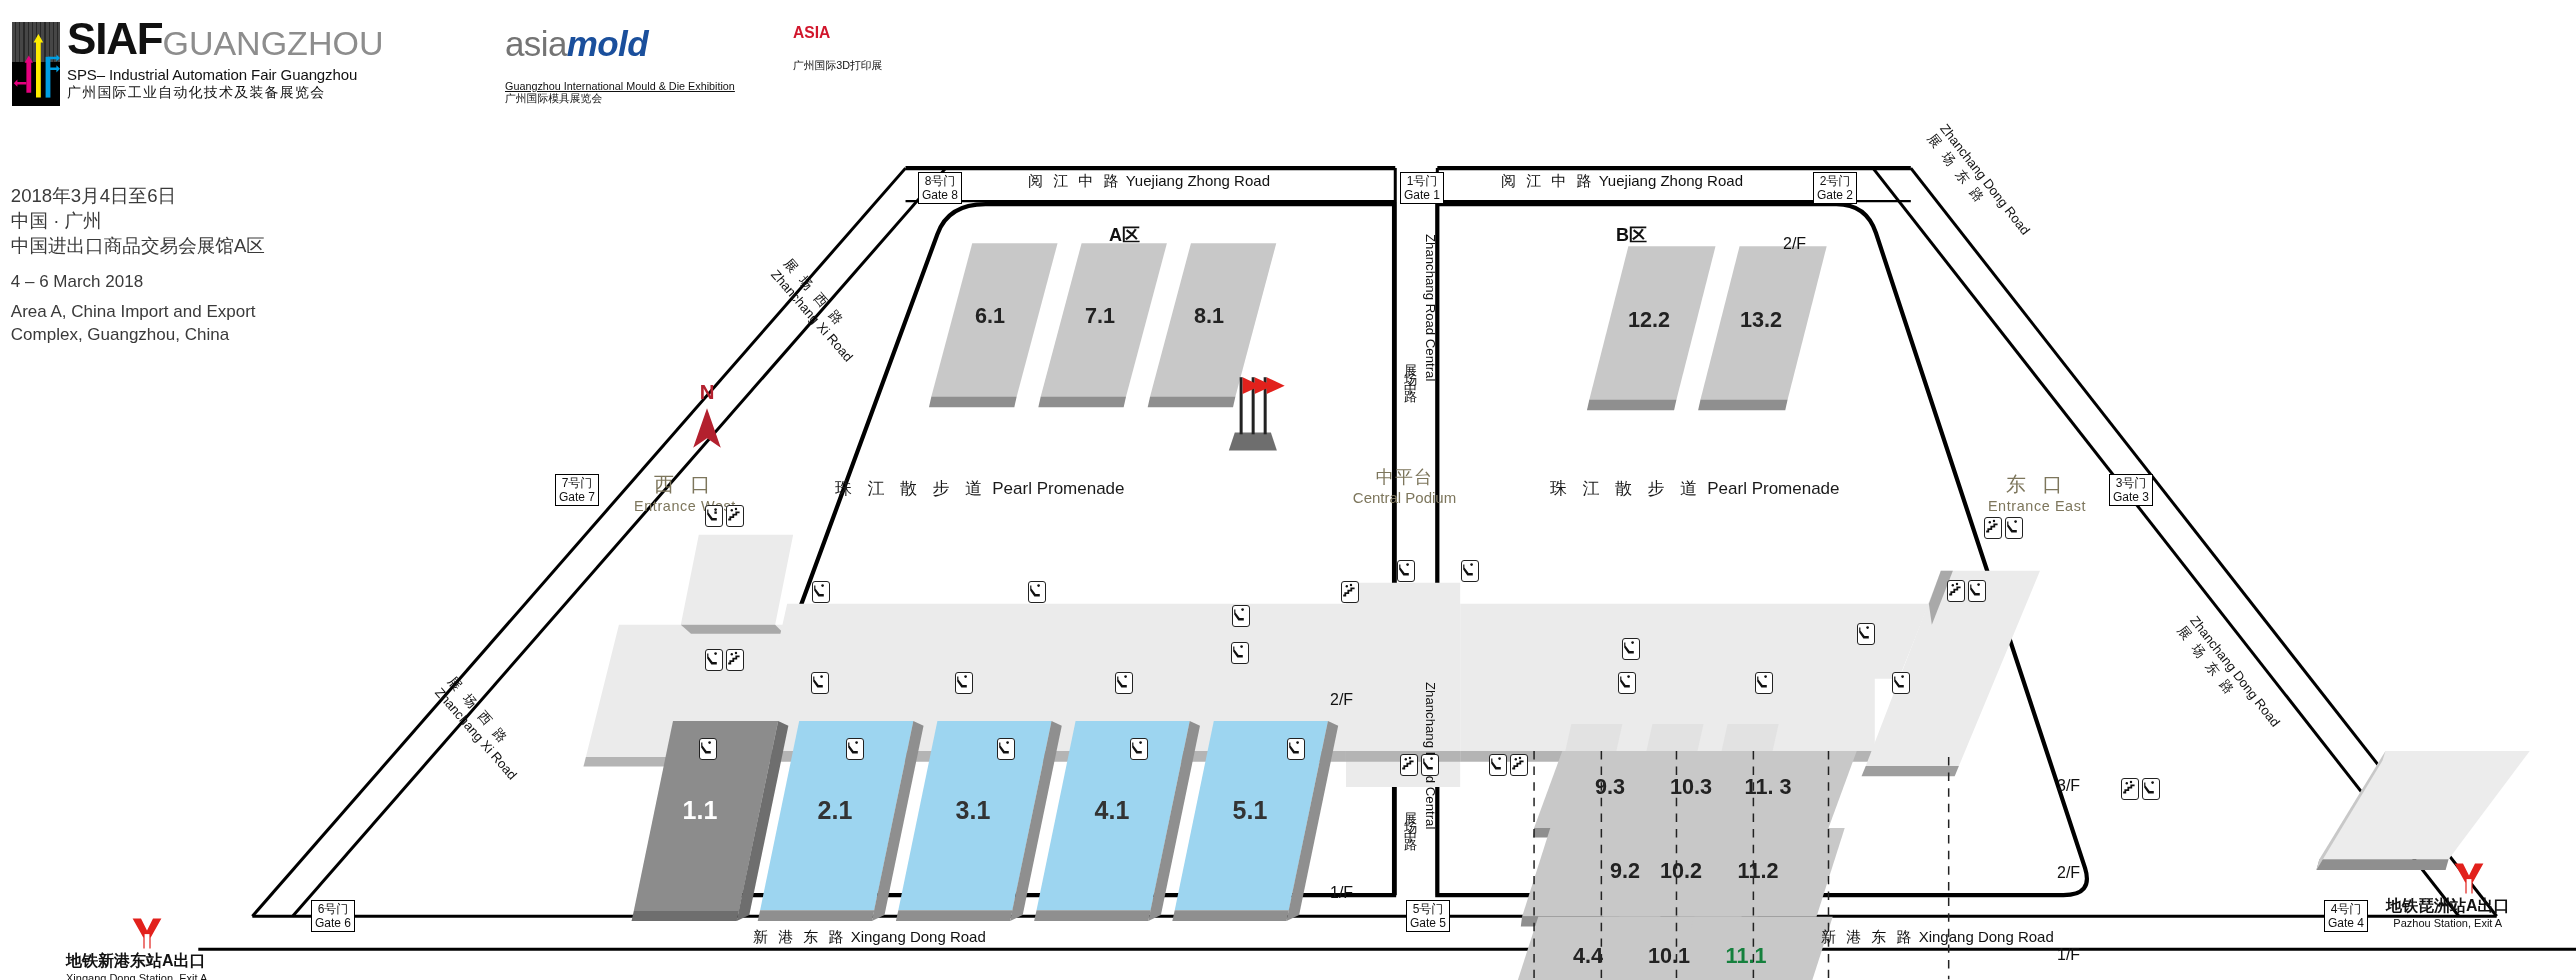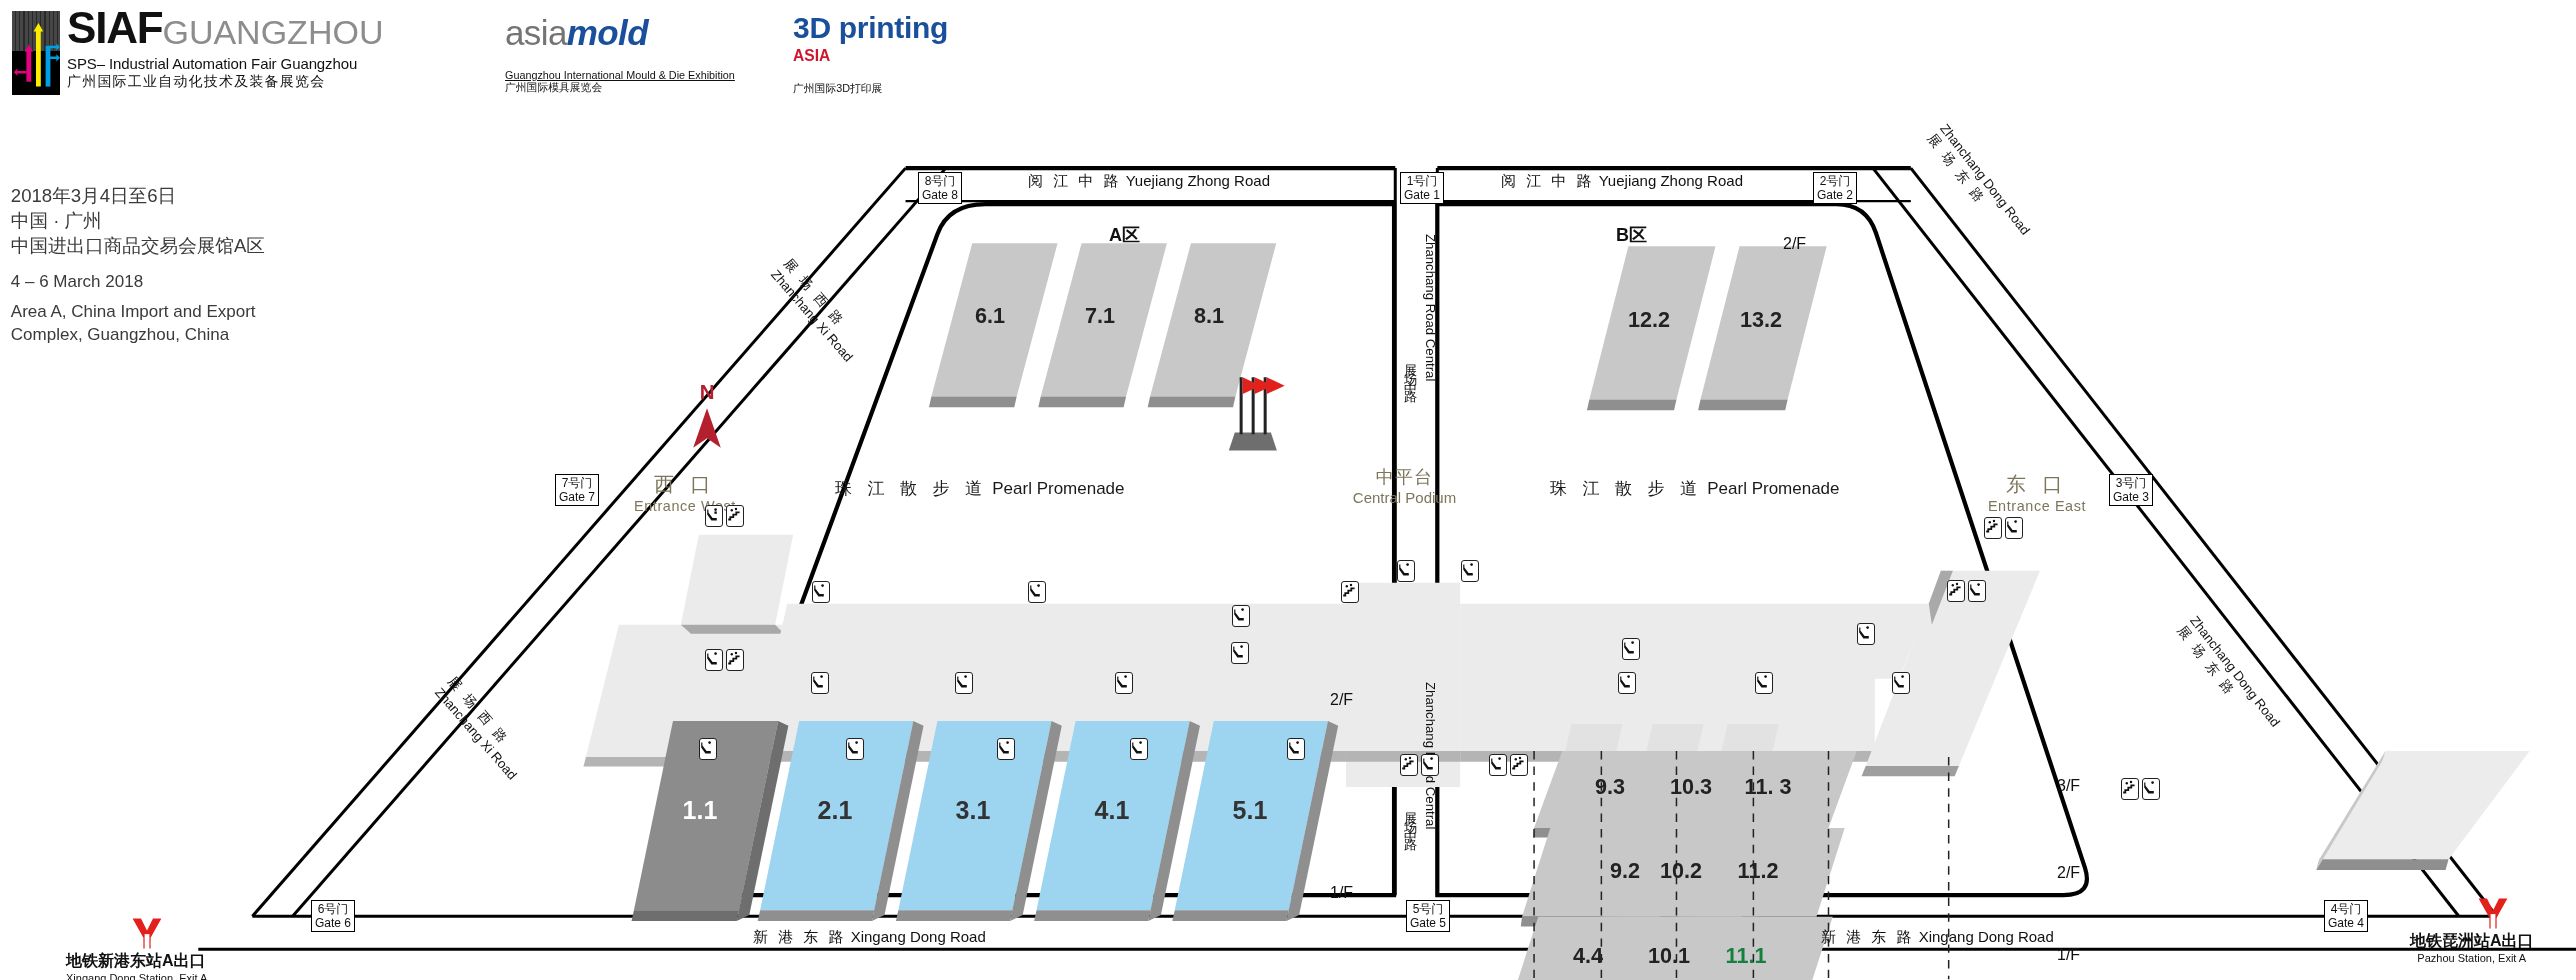--- a/index.html
+++ b/index.html
@@ -4,21 +4,21 @@
 <title>SIAF Guangzhou 2018 Venue Map</title>
 <style>
   html,body{margin:0;padding:0;background:#ffffff;}
   body{
     width:2576px;height:980px;position:relative;overflow:hidden;
     font-family:"Liberation Sans","DejaVu Sans",sans-serif;
     color:#111;
   }
   .abs{position:absolute;}
   
-  #header{left:0;top:0;width:2454px;height:150px;}
+  #header{left:0;top:11px;width:2454px;height:150px;}
   #siaf-logo-block{left:12px;top:10.8px;width:475px;height:120px;}
   #siaf-mark{position:absolute;left:0;top:0;width:48px;height:84px;background:#000;overflow:hidden;}
   .grid-tex{position:absolute;left:0;top:0;width:48px;height:40px;
     background-image:
       repeating-linear-gradient(to right,#4a4a4a 0,#4a4a4a 3px,#2b2b2b 3px,#2b2b2b 4.2px),
       repeating-linear-gradient(to bottom,#555 0,#555 4.2px,#2b2b2b 4.2px,#2b2b2b 5.4px);
     opacity:.95;}
   #siaf-wordmark{position:absolute;left:55px;top:-4.8px;}
   .siaf-big{font-weight:bold;font-size:44px;letter-spacing:-1.2px;line-height:44px;display:inline-block;vertical-align:bottom;}
   .siaf-gz{font-size:34px;color:#8d8d8d;letter-spacing:0px;display:inline-block;vertical-align:bottom;line-height:36px;}
@@ -92,21 +92,20 @@
 
   <div id="asiamold-block" class="abs">
     <div>
       <span class="am-asia">asia</span><span class="am-mold">mold</span>
     </div>
     <div class="am-sub1">Guangzhou International Mould &amp; Die Exhibition</div>
     <div class="am-sub2">广州国际模具展览会</div>
   </div>
 
   <div id="printing-block" class="abs">
-    <div class="pr-title">3D printing</div>
     <div class="pr-asia">ASIA</div>
     <div class="pr-sub">广州国际3D打印展</div>
   </div>
 </div>
 
 <div id="info-cn" class="abs">
   <div>2018年3月4日至6日</div>
   <div>中国 · 广州</div>
   <div>中国进出口商品交易会展馆A区</div>
 </div>
@@ -640,21 +639,21 @@
   </div>
 
   <div class="metro" style="left:66px;top:766px;">
     <svg width="36" height="35" style="display:block;margin-left:63px;" viewBox="0 0 60 58">
       <path d="M6 4 L20 4 L30 24 L40 4 L54 4 L36 36 L36 54 L24 54 L24 36 Z" fill="#e2211c"></path>
       <rect x="26" y="30" width="8" height="26" fill="#ffffff"></rect>
     </svg>
     <div class="metro-cn">地铁新港东站A出口</div>
     <div class="metro-en">Xingang Dong Station, Exit A</div>
   </div>
-  <div class="metro" style="left:2386px;top:746px;margin-left:24px;">
+  <div class="metro" style="left:2386px;top:711px;">
     <svg width="36" height="35" style="display:block;margin-left:65px;" viewBox="0 0 60 58">
       <path d="M6 4 L20 4 L30 24 L40 4 L54 4 L36 36 L36 54 L24 54 L24 36 Z" fill="#e2211c"></path>
       <rect x="26" y="30" width="8" height="26" fill="#ffffff"></rect>
     </svg>
     <div class="metro-cn">地铁琵洲站A出口</div>
     <div class="metro-en">Pazhou Station, Exit A</div>
   </div>
 
 </div>
 

